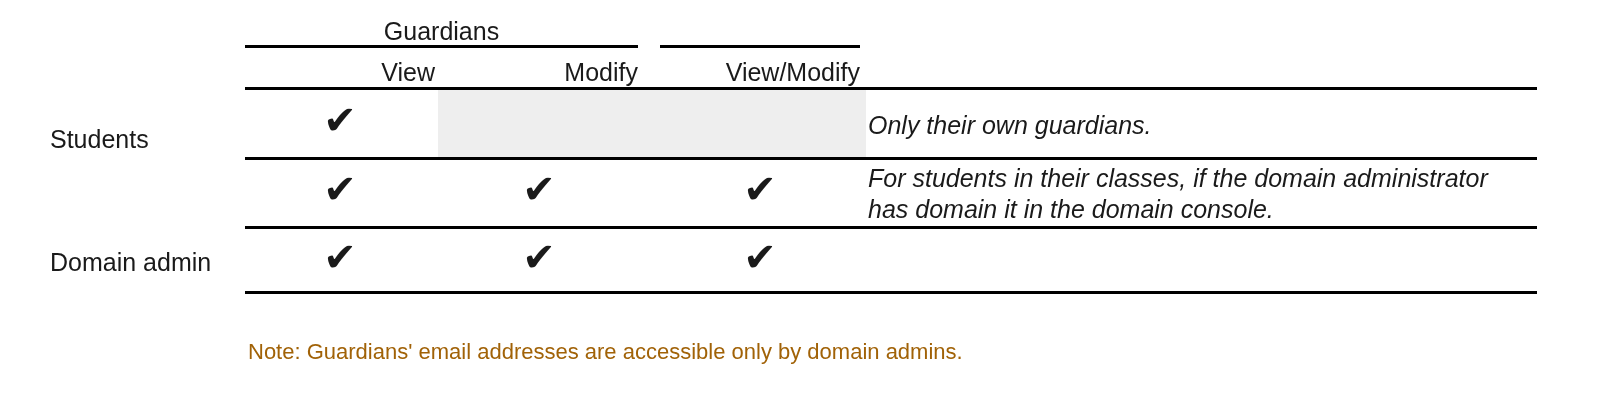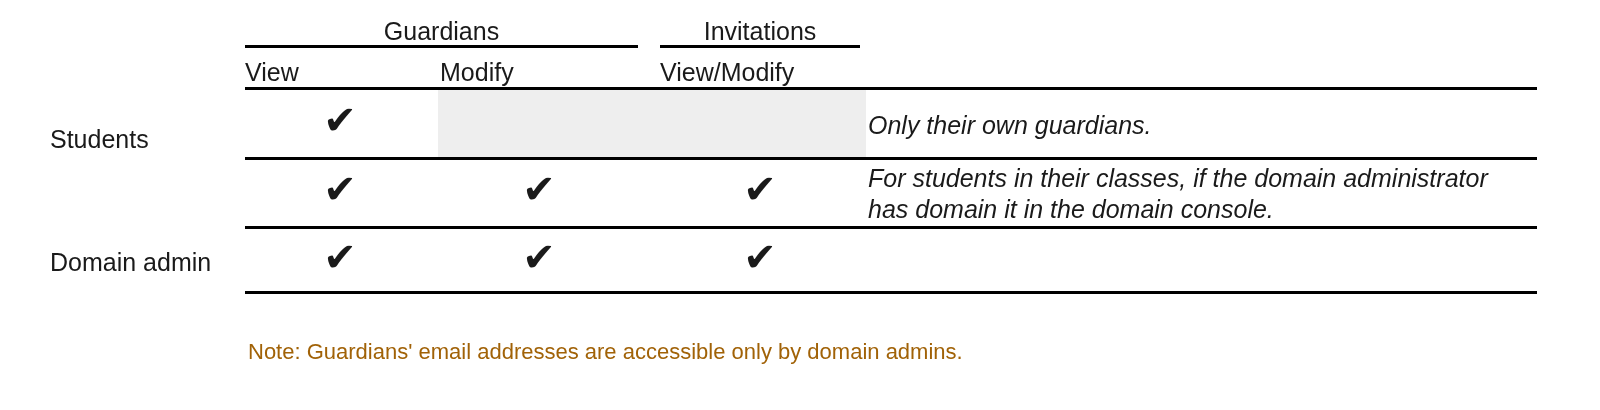--- a/index.html
+++ b/index.html
@@ -72,21 +72,21 @@
     width: 1292px;
   }
   #rule-head   { top: 87px; }
   #rule-r1     { top: 157px; }
   #rule-r2     { top: 226px; }
   #rule-r3     { top: 291px; }
 
   
   .sub-label {
     font-size: 25px;
-    text-align: left;
+    text-align: right;
     top: 57px;
   }
   #sub-view        { left: 245px; width: 190px; }
   #sub-modify      { left: 440px; width: 198px; }
   #sub-viewmodify  { left: 660px; width: 200px; }
 
   
   #shade-students-modify {
     position: absolute;
     left: 438px;
@@ -149,21 +149,20 @@
     white-space: nowrap;
   }
 </style>
 </head>
 <body>
 
 <div class="page">
 
   <div class="txt group-label" id="group-guardians">Guardians</div>
 
-  <div class="txt group-label" id="group-invitations">Invitations</div>
 
   <div class="rule rule-thin" id="rule-guardians"></div>
   <div class="rule rule-thin" id="rule-invitations"></div>
 
   <div class="txt sub-label" id="sub-view">View</div>
 
   <div class="txt sub-label" id="sub-modify">Modify</div>
 
   <div class="txt sub-label" id="sub-viewmodify">View/Modify</div>
 

